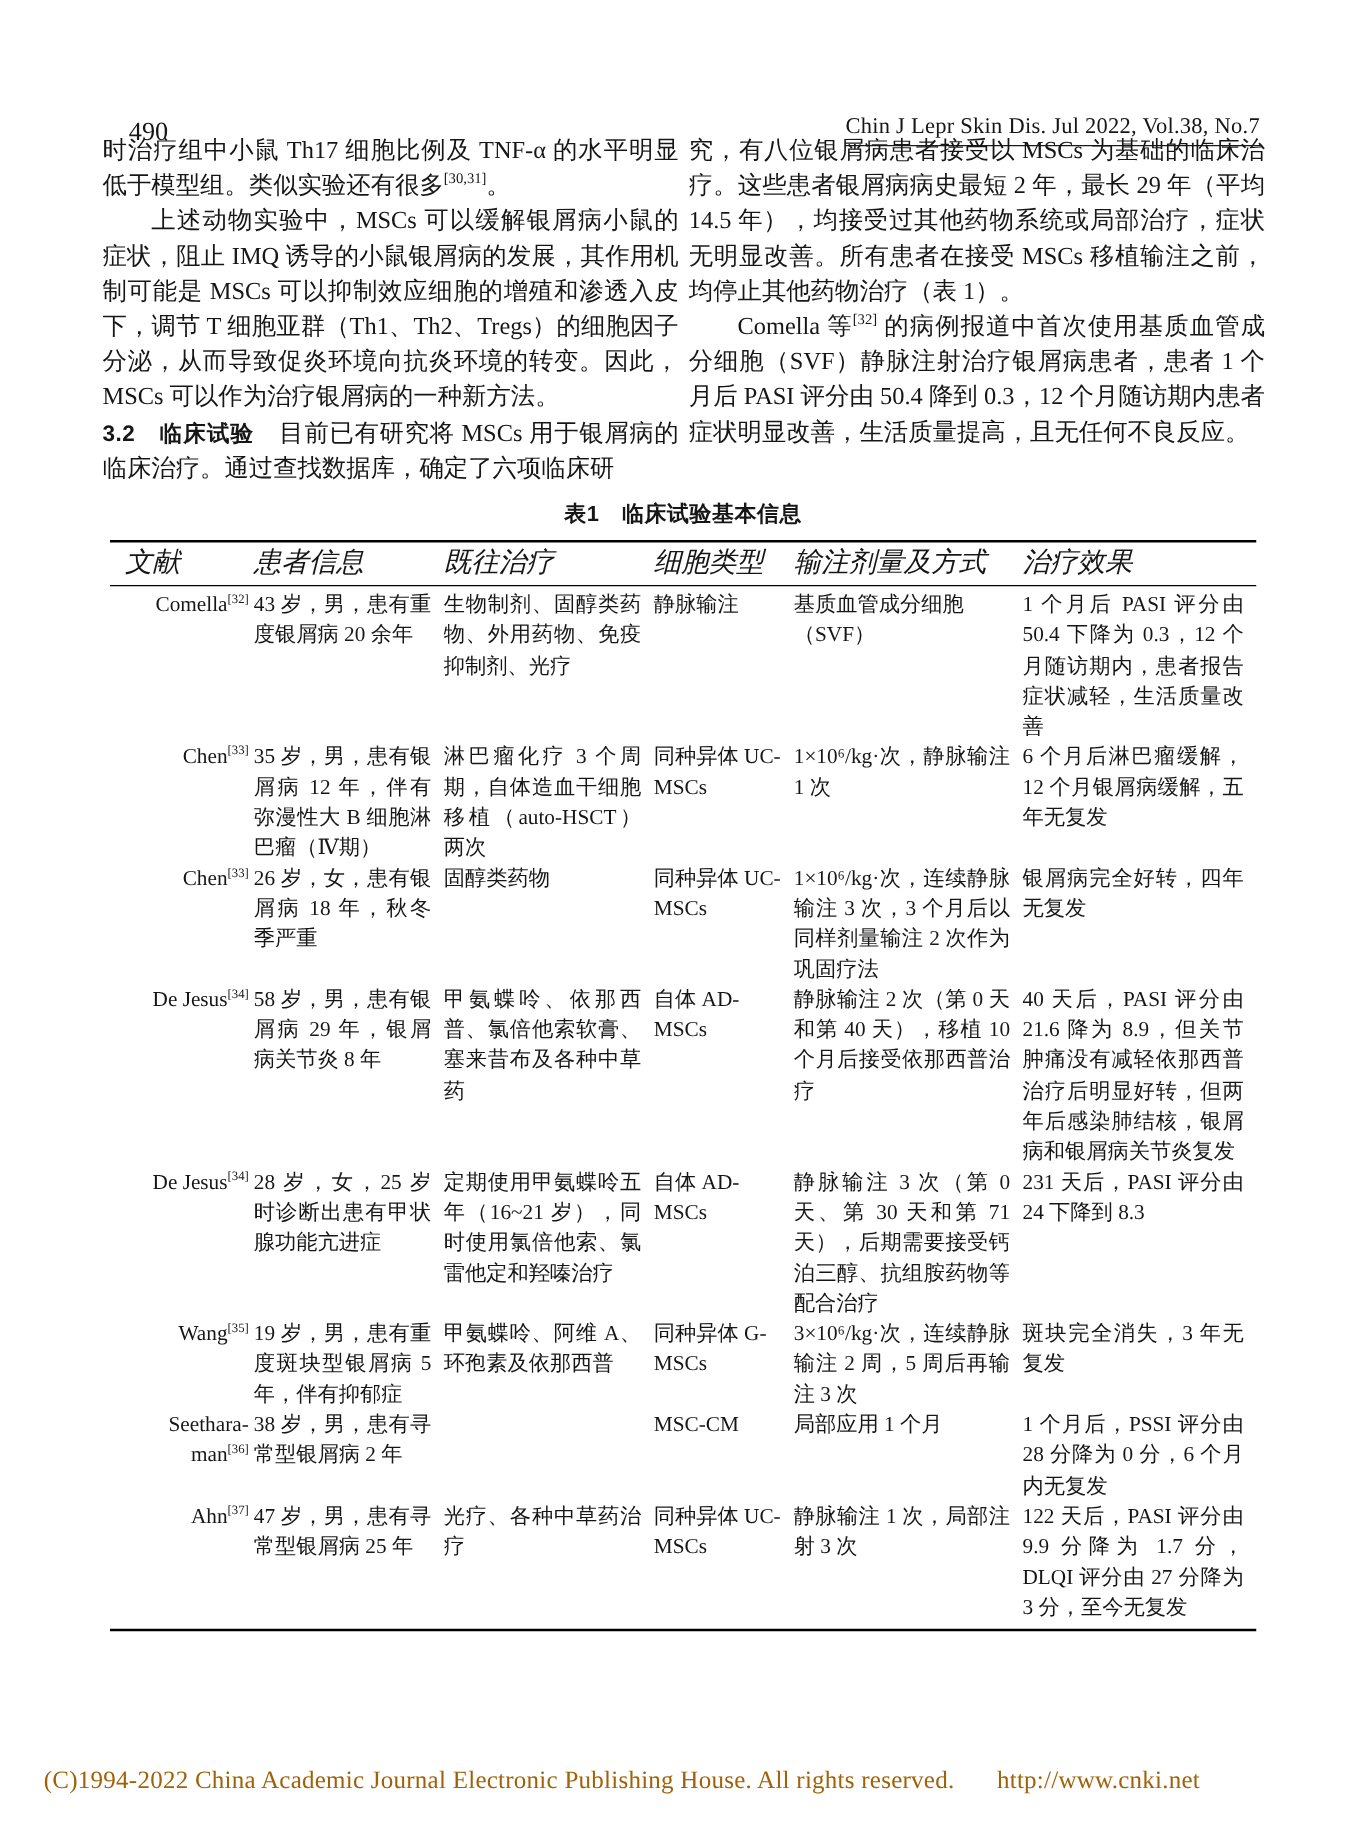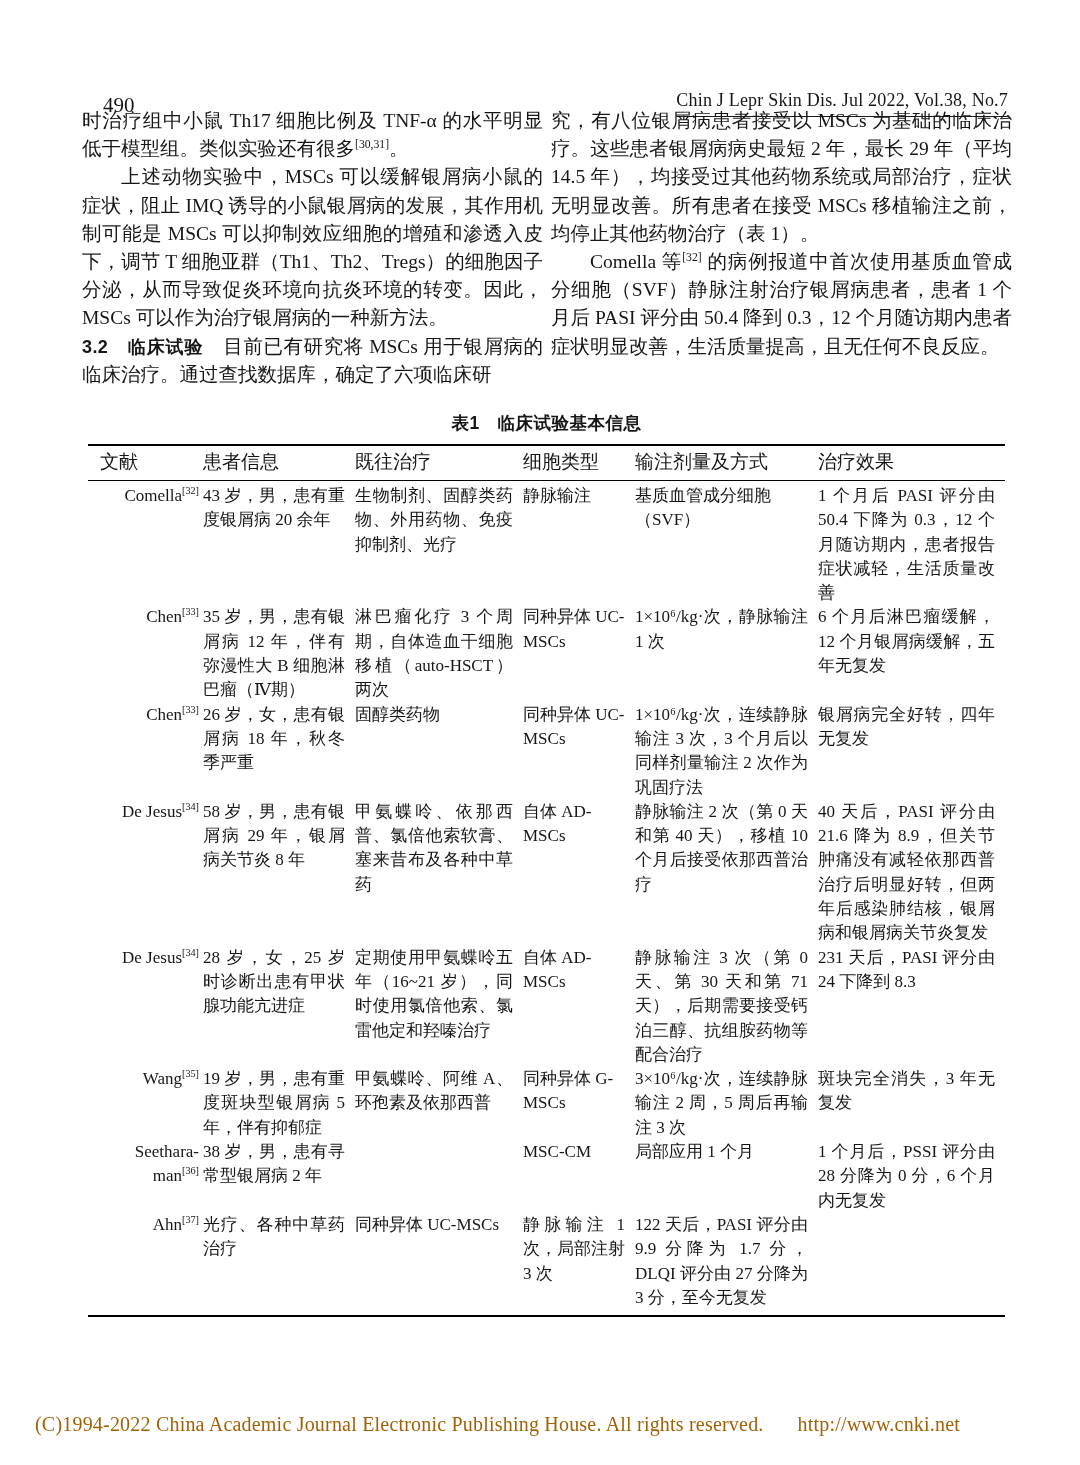--- a/index.html
+++ b/index.html
@@ -18,25 +18,25 @@
   .bodycol { position:absolute; top:107px; width:461px; }
   .bodycol.left { left:82px; }
   .bodycol.right { left:551px; }
   .para { margin:0; font-size:19.5px; line-height:28.2px; text-align:justify; }
   .para.indent { text-indent:2em; }
   sup { font-size:0.60em; line-height:0; vertical-align:super; letter-spacing:0;font-family:Liberation Serif, serif; }
   .lead { font-family:"Liberation Sans","DejaVu Sans",sans-serif; font-weight:700; font-size:18px; letter-spacing:0.4px; }
   
   .tblwrap { position:absolute; left:88px; top:399px; width:917px; }
   .tbl-title { text-align:center; font-family:"Liberation Sans","DejaVu Sans",sans-serif;
-    font-weight:700; font-size:17.5px; margin:12px 0 9px 0; letter-spacing:0.5px; }
+    font-weight:700; font-size:17.5px; margin:0 0 9px 0; letter-spacing:0.5px; }
   .tbl { border-top:2.6px solid #000; border-bottom:2.6px solid #000; }
   .grid6 { display:grid; grid-template-columns:115px 152px 168px 112px 183px 187px; }
   .thead { border-bottom:1.6px solid #000; padding:5px 0 7px 0; }
-  .th { font-size:19px; line-height:22px; padding-right:8px; }
+  .th { font-size:22px; line-height:22px; padding-right:8px;font-style:italic; }
   .th.c0 { padding-left:12px; }
   .tbody { padding:3px 0 5px 0; }
   .trow { }
   .td { font-size:17px; line-height:24.3px; text-align:justify; padding-right:10px;
         word-break:break-word; }
   .td.c0 { padding-left:12px; padding-right:4px; text-align:right; font-size:17px; }
   .td.c3 { padding-right:4px; }
   .td.c2v { text-align:left; }
   
   .pgfooter { position:absolute; left:35px; top:1413px; width:1010px;
@@ -125,20 +125,21 @@
           <div class="trow grid6">
             <div class="td c0">Seethara-man<sup>[36]</sup></div>
             <div class="td c1">38 岁，男，患有寻常型银屑病 2 年</div>
             <div class="td c2"></div>
             <div class="td c3 c2v">MSC-CM</div>
             <div class="td c4">局部应用 1 个月</div>
             <div class="td c5">1 个月后，PSSI 评分由 28 分降为 0 分，6 个月内无复发</div>
           </div>
           <div class="trow grid6">
             <div class="td c0">Ahn<sup>[37]</sup></div>
+            <div class="td c1">47 岁，男，患有寻常型银屑病 25 年</div>
             <div class="td c2">光疗、各种中草药治疗</div>
             <div class="td c3 c2v">同种异体 UC-MSCs</div>
             <div class="td c4">静脉输注 1 次，局部注射 3 次</div>
             <div class="td c5">122 天后，PASI 评分由 9.9 分降为 1.7 分，DLQI 评分由 27 分降为 3 分，至今无复发</div>
           </div>
         </div>
     </div>
   </div>
 
   <div class="pgfooter">

